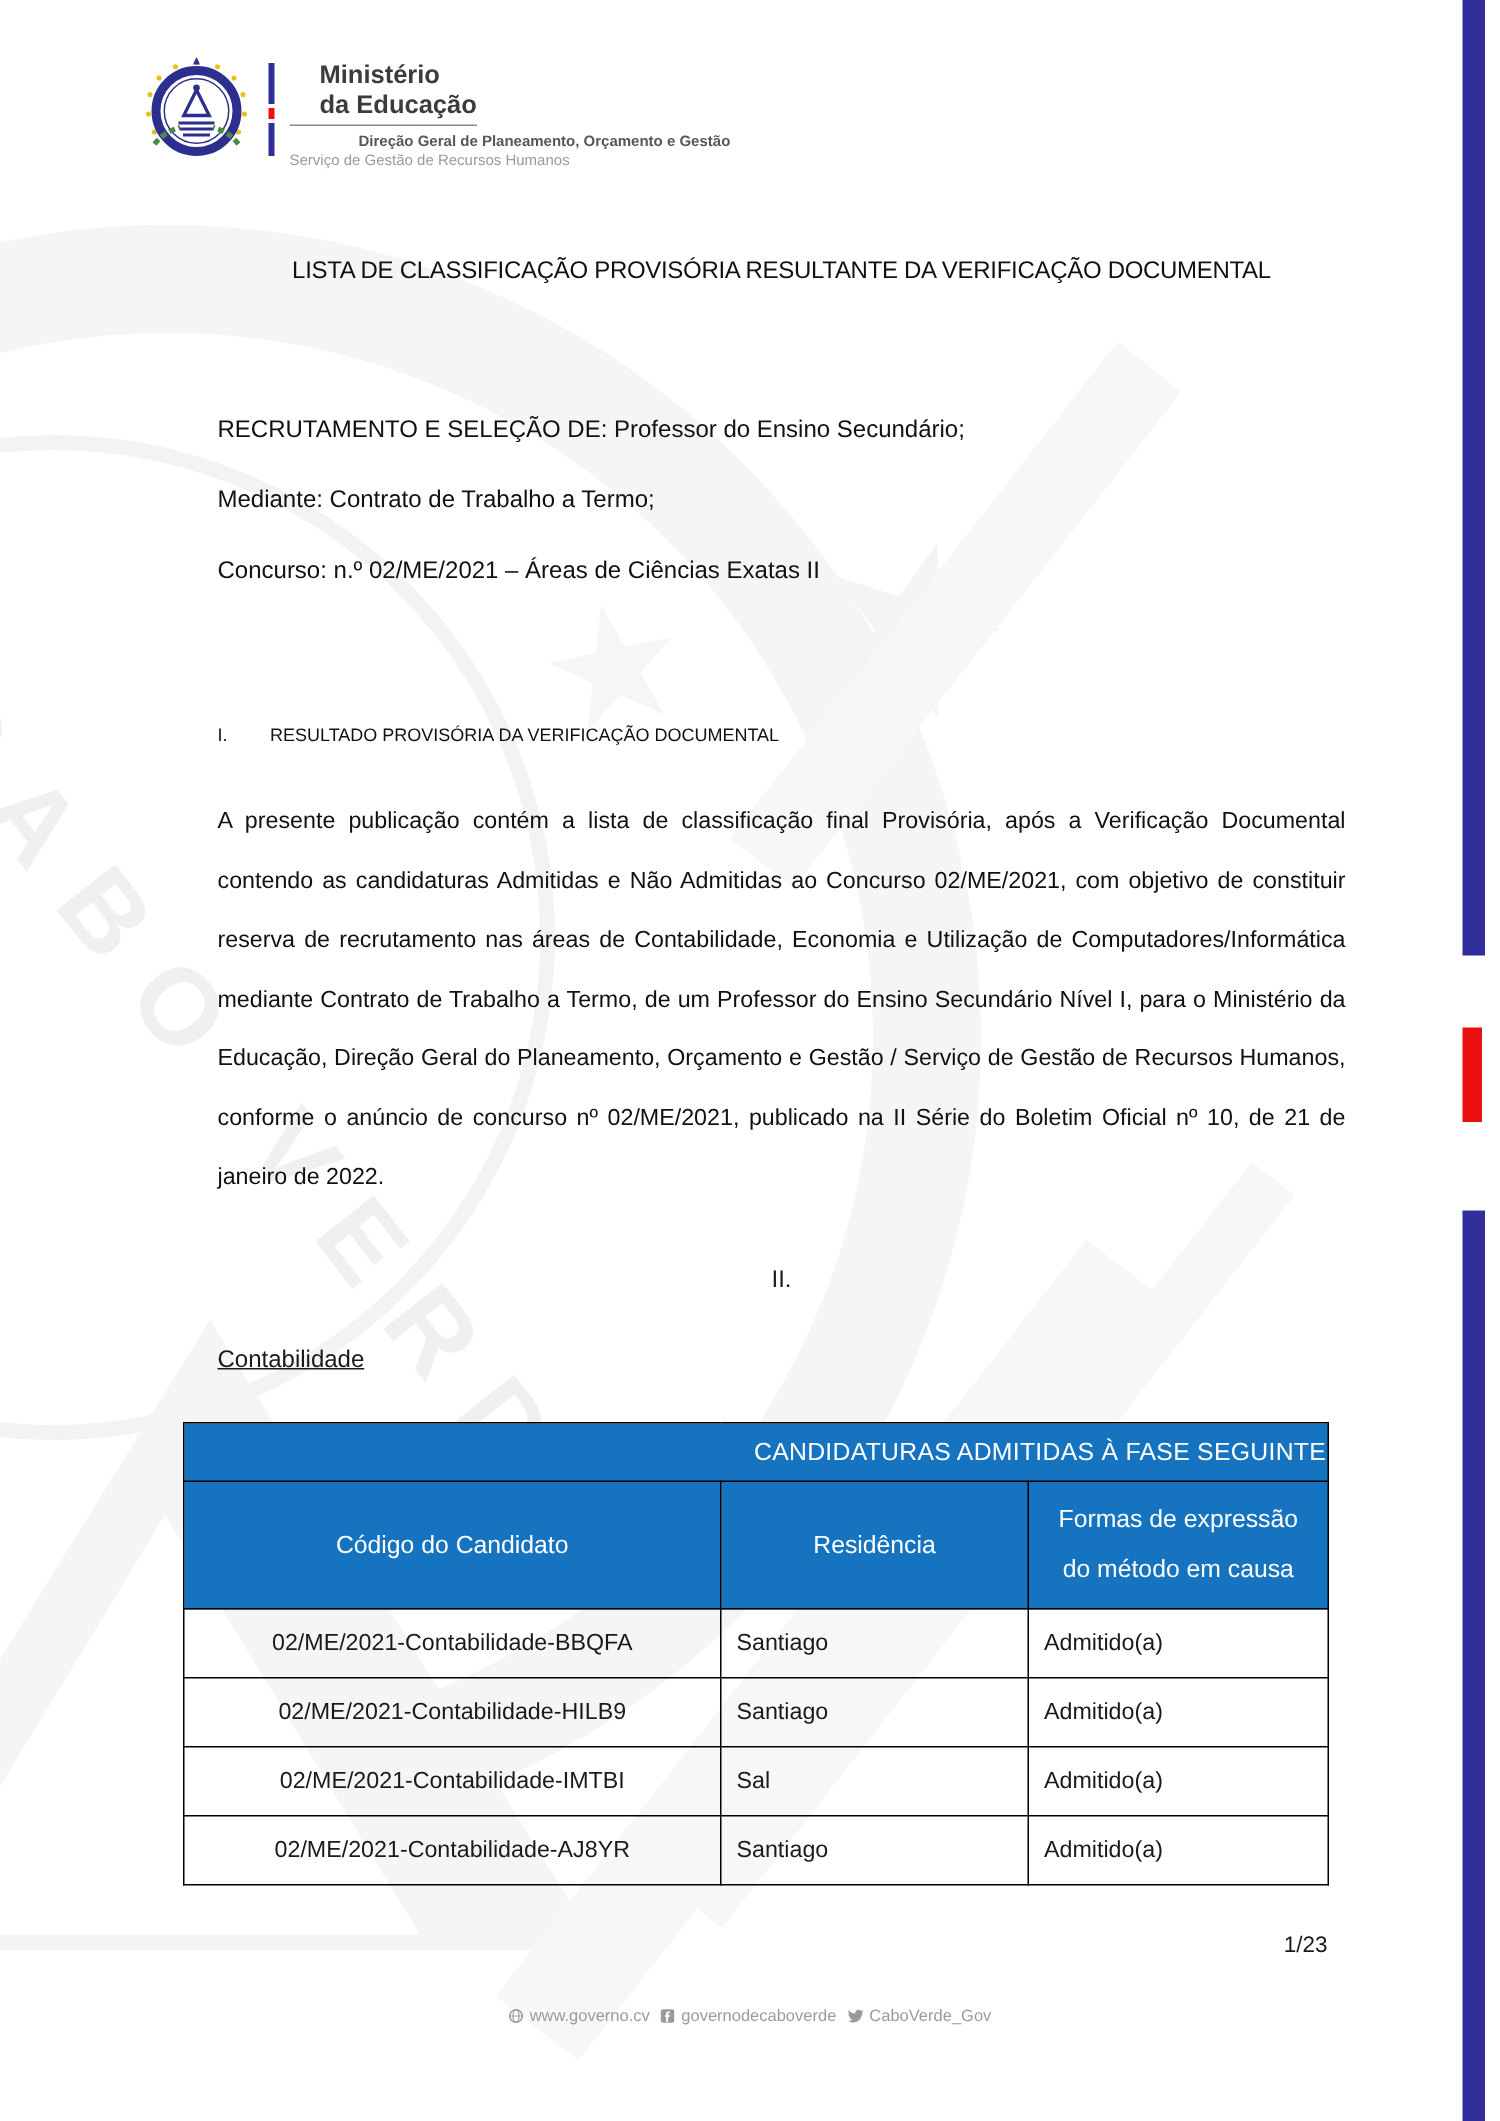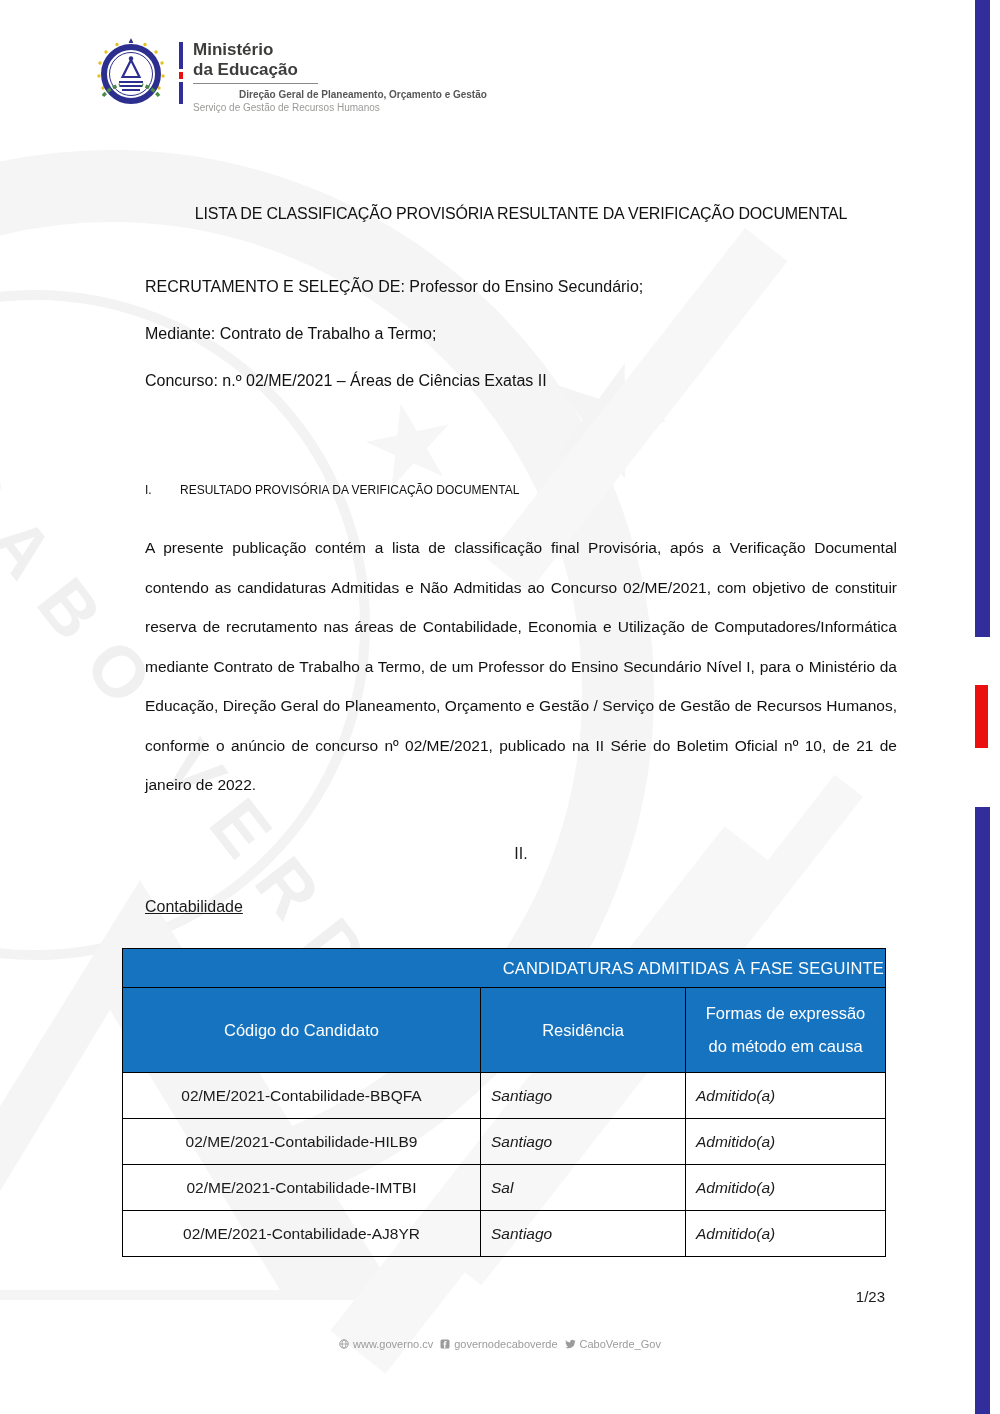--- a/index.html
+++ b/index.html
@@ -51,30 +51,30 @@
   .edge-bar { position:absolute; right:10px; width:15px; }
   .edge-bar-top { top:0; height:637px; }
   .edge-bar-red { top:685px; height:63px; width:13px; right:12px; }
   .edge-bar-bottom { top:807px; height:607px; }
 
   
   .letterhead { position:absolute; left:95px; top:38px; display:flex; align-items:flex-start; }
   .emblem { width:72px; height:72px; }
   .logo-sep { width:4px; height:62px; margin:4px 10px 0 12px; }
   .logo-text { padding-top:2px; }
-  .logo-ministry { font-size:17px; font-weight:bold; color:#3c3c3b; line-height:20px; }
+  .logo-ministry { font-size:17px; font-weight:bold; color:#3c3c3b; line-height:20px;margin-left:20px; }
   .logo-underline { width:125px; height:1px; background:#8a8a8a; margin:3px 0 4px 0; }
   .logo-dept1 { font-size:10px; font-weight:bold; color:#575756; line-height:13px;padding-left:46px; }
   .logo-dept2 { font-size:10px; color:#9a9a98; line-height:13px; }
 
   
   .content { position:absolute; left:145px; top:0; width:752px; }
   .doc-title {
     position:absolute; top:172px; left:0; width:100%;
-    text-align:center; font-size:16px; letter-spacing:-0.2px; color:#111;margin-top:33px;
+    text-align:center; font-size:16px; letter-spacing:-0.2px; color:#111;
   }
   .intro-lines { position:absolute; top:278px; left:0; width:100%; }
   .intro-line { height:47px; font-size:16px; color:#111; }
   .section-heading { position:absolute; top:483px; left:0; font-size:12px; color:#111; }
   .section-heading .sec-num { display:inline-block; width:35px; }
   .paragraph {
     position:absolute; top:528px; left:0; width:100%;
     font-size:15.5px; line-height:39.5px; text-align:justify; color:#111;
   }
   .section2 { position:absolute; top:845px; left:0; width:100%; text-align:center; font-size:16px; }
@@ -86,21 +86,21 @@
   .doc-table col.c1 { width:358px; } .doc-table col.c2 { width:205px; } .doc-table col.c3 { width:200px; }
   .doc-table th, .doc-table td { border:1px solid #000; font-weight:normal; }
   .doc-table .t-title {
     color:#fff; text-align:right; font-size:16.5px; height:36px; letter-spacing:0.2px;
   }
   .doc-table .t-colhead {
     color:#fff; text-align:center; font-size:16.5px; height:84px; line-height:33px; padding:0 14px;
   }
   .doc-table td { font-size:15.5px; height:43px; background:transparent; }
   .doc-table td.cell-code { text-align:center;margin-top:28px; }
-  .doc-table td.cell-left { text-align:left; padding-left:10px;font-style:italic; }
+  .doc-table td.cell-left { text-align:left; padding-left:10px; }
 
   
   .page-number { position:absolute; top:1288px; left:145px; width:740px; text-align:right; font-size:15px; color:#1a1a1a; }
   .site-footer {
     position:absolute; top:1338px; left:0; width:100%;
     display:flex; justify-content:center; align-items:center; gap:7px;
     font-size:11px; color:#9b9b9b;
   }
   .site-footer svg { display:block; }
   .f-item { display:flex; align-items:center; gap:4px; }

